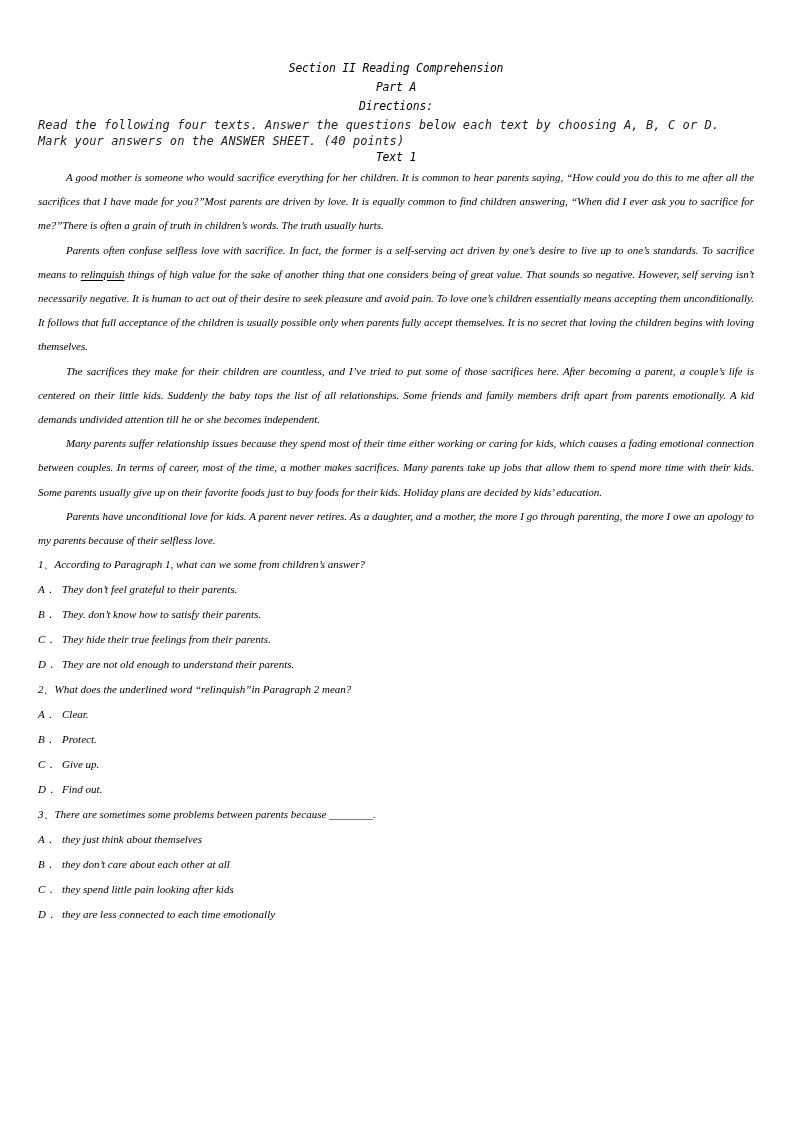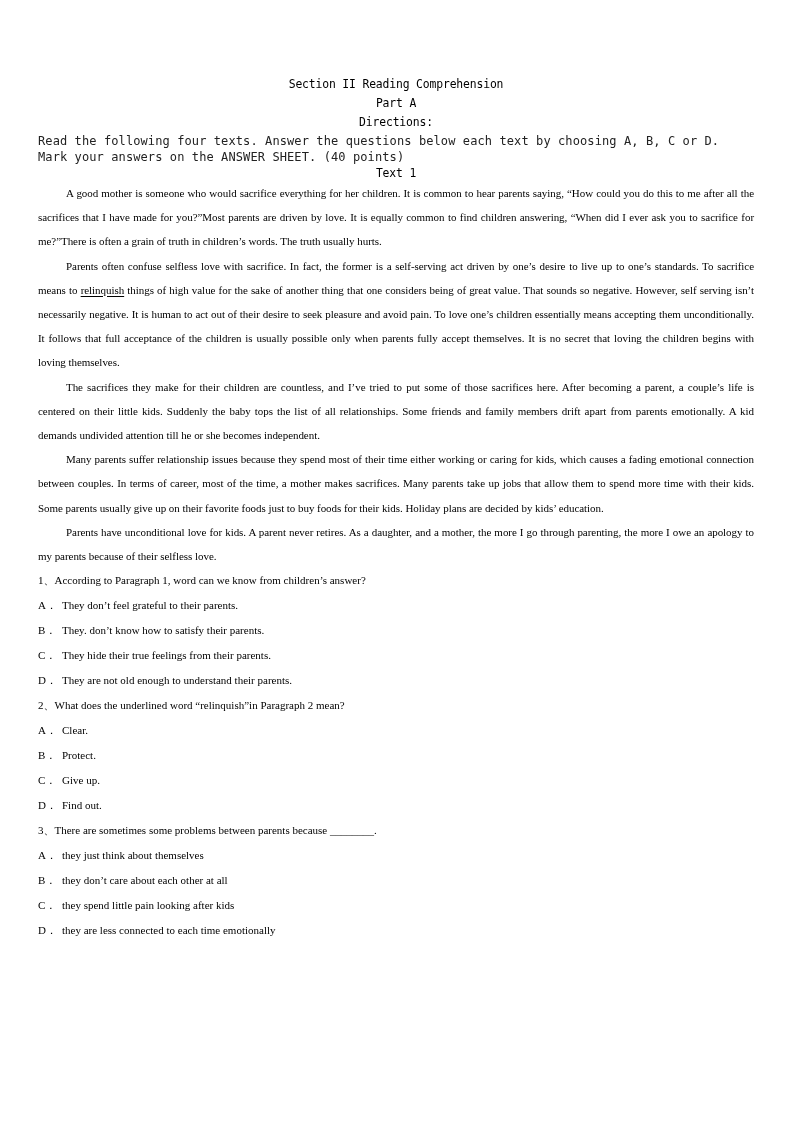--- a/index.html
+++ b/index.html
@@ -10,22 +10,23 @@
     body {
       width: 794px;
       height: 1123px;
       position: relative;
       overflow: hidden;
       color: #000000;
     }
     .page {
       position: absolute;
       left: 38px;
-      top: 76px;
+      top: 60px;
       width: 716px;
+      font-style: italic;
     }
     .mono {
       font-family: "DejaVu Sans Mono", "Liberation Mono", monospace;
       font-size: 11.4px;
       line-height: 16px;
       letter-spacing: -0.15px;
     }
     .mono-tight {
       font-family: "DejaVu Sans Mono", "Liberation Mono", monospace;
       font-size: 12px;
@@ -98,21 +99,21 @@
     <p class="para">A good mother is someone who would sacrifice everything for her children. It is common to hear parents saying, “How could you do this to me after all the sacrifices that I have made for you?”Most parents are driven by love. It is equally common to find children answering, “When did I ever ask you to sacrifice for me?”There is often a grain of truth in children’s words. The truth usually hurts.</p>
     <p class="para"><span>Parents often confuse selfless love with sacrifice. In fact, the former is a self-serving act driven by one’s desire to live up to one’s standards. To sacrifice means to </span><span class="u">relinquish</span><span> things of high value for the sake of another thing that one considers being of great value. That sounds so negative. However, self serving isn’t necessarily negative. It is human to act out of their desire to seek pleasure and avoid pain. To love one’s children essentially means accepting them unconditionally. It follows that full acceptance of the children is usually possible only when parents fully accept themselves. It is no secret that loving the children begins with loving themselves.</span></p>
     <p class="para">The sacrifices they make for their children are countless, and I’ve tried to put some of those sacrifices here. After becoming a parent, a couple’s life is centered on their little kids. Suddenly the baby tops the list of all relationships. Some friends and family members drift apart from parents emotionally. A kid demands undivided attention till he or she becomes independent.</p>
     <p class="para">Many parents suffer relationship issues because they spend most of their time either working or caring for kids, which causes a fading emotional connection between couples. In terms of career, most of the time, a mother makes sacrifices. Many parents take up jobs that allow them to spend more time with their kids. Some parents usually give up on their favorite foods just to buy foods for their kids. Holiday plans are decided by kids’ education.</p>
     <p class="para">Parents have unconditional love for kids. A parent never retires. As a daughter, and a mother, the more I go through parenting, the more I owe an apology to my parents because of their selfless love.</p>
   </div>
 
   <div class="serif">
 
     <div>
-      <p class="question"><span class="q-num">1、</span><span>According to Paragraph 1, word can we know from children’s answer?</span></p>
+      <p class="question"><span class="q-num">1、</span><span>According to Paragraph 1, what can we some from children’s answer?</span></p>
       <p class="option"><span class="opt-letter">A．</span><span>They don’t feel grateful to their parents.</span></p>
       <p class="option"><span class="opt-letter">B．</span><span>They. don’t know how to satisfy their parents.</span></p>
       <p class="option"><span class="opt-letter">C．</span><span>They hide their true feelings from their parents.</span></p>
       <p class="option"><span class="opt-letter">D．</span><span>They are not old enough to understand their parents.</span></p>
     </div>
 
     <div>
       <p class="question"><span class="q-num">2、</span><span>What does the underlined word “relinquish”in Paragraph 2 mean?</span></p>
       <p class="option"><span class="opt-letter">A．</span><span>Clear.</span></p>
       <p class="option"><span class="opt-letter">B．</span><span>Protect.</span></p>

